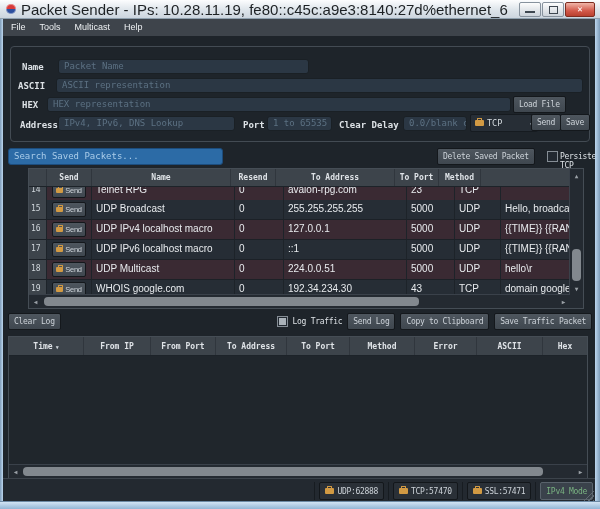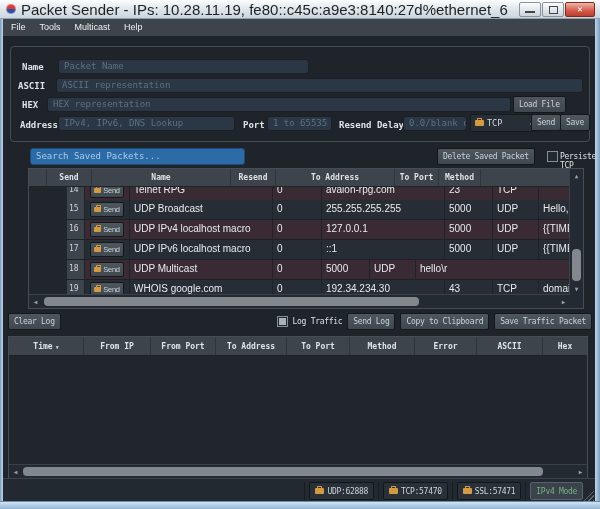--- a/index.html
+++ b/index.html
@@ -38,30 +38,30 @@
   .briefcase{display:inline-block;width:9px;height:6px;background:#d29a43;border-radius:1px;position:relative;margin-right:3px;flex:none;}
   .briefcase::before{content:'';position:absolute;top:-2px;left:2px;width:3px;height:2px;
     border:1px solid #d29a43;border-bottom:none;border-radius:1px 1px 0 0;}
   .dropdown{position:absolute;left:470px;top:114px;width:58px;height:16px;background:#272e36;
     border:1px solid #161b20;border-radius:2px;display:flex;align-items:center;padding:0 4px;
     font-size:8.5px;color:#d4dade;}
   .dd-arrow{margin-left:auto;}
   .dd-arrow::before{content:'▼';font-size:5px;color:#9aa2aa;}
   
   .search{position:absolute;left:8px;top:148px;width:208px;height:15px;background:#2c6ba6;
-    border:1px solid #1c4c7c;border-radius:3px;font-size:9px;color:#a9cce9;line-height:15px;padding-left:5px;margin-left:22px;}
+    border:1px solid #1c4c7c;border-radius:3px;font-size:9px;color:#a9cce9;line-height:15px;padding-left:5px;}
   .checkbox{width:9px;height:9px;background:#222931;border:1px solid #858d95;display:inline-block;position:relative;flex:none;}
   .checkbox.checked::after{content:'';position:absolute;left:1px;top:1px;right:1px;bottom:1px;background:#aab2b9;}
   .chk-label{font-size:8px;color:#dde2e6;letter-spacing:-0.3px;}
   
   .tbl{position:absolute;border:1px solid #454d55;background:#20262c;}
   .thead{display:flex;background:#3d444b;border-bottom:1px solid #1d2329;}
   .th{font-size:8px;font-weight:700;color:#dfe3e7;text-align:center;border-right:1px solid #30363d;
     overflow:hidden;white-space:nowrap;display:flex;align-items:center;justify-content:center;gap:3px;}
-  .row{display:flex;border-bottom:1px solid #1c2127;margin-left:38px;}
+  .row{display:flex;border-bottom:1px solid #1c2127;}
   .r-maroon{background:#3a2a33;}
   .r-dark{background:#262d35;}
   .td{font-family:"Liberation Sans",sans-serif;font-size:10px;color:#e8ebee;line-height:18px;
     padding-left:4px;border-right:1px solid #1d2329;overflow:hidden;white-space:nowrap;}
   .c-num{width:15px;flex:none;background:#3d444b;font-family:"DejaVu Sans Mono",monospace;font-size:8px;color:#cfd5da;padding-left:2px;}
   .c-send{width:44px;flex:none;display:flex;align-items:center;justify-content:center;padding-left:0;}
   .c-name{width:138px;flex:none;}
   .c-resend{width:44px;flex:none;}
   .c-addr{width:118px;flex:none;}
   .c-port{width:43px;flex:none;}
@@ -79,21 +79,21 @@
   .sc-corner{position:absolute;right:0;bottom:0;width:13px;height:13px;background:#242a31;}
   .thumb{position:absolute;background:#82888e;border-radius:4px;}
   .sort-icon::before{content:'▼';font-size:5px;color:#cfd5da;}
   .up::before{content:'▲'}.down::before{content:'▼'}.left::before{content:'◀'}.right::before{content:'▶'}
   
   .log-controls{position:absolute;left:0;right:8px;top:313px;height:17px;display:flex;align-items:center;}
   .log-right{margin-left:auto;display:flex;align-items:center;gap:5px;}
   
   .statusbar{position:absolute;left:3px;right:5px;top:478px;height:24px;background:#232930;
     border-top:1px solid #3c434b;display:flex;align-items:center;justify-content:flex-end;
-    gap:4px;padding-right:12px;z-index:3;}
+    gap:4px;padding-right:2px;z-index:3;}
   .status-btn{background:#2a3037;border:1px solid #13171b;border-radius:2px;height:16px;
     display:flex;align-items:center;font-size:8px;color:#ccd2d8;padding:0 5px;letter-spacing:-0.3px;}
   .status-mode{background:#3a424b;border:1px solid #59626b;color:#79b281;}
   .status-sep{width:1px;height:18px;background:#171c21;}
   .grip{position:absolute;right:6px;bottom:8px;width:13px;height:13px;z-index:6;
     background:repeating-linear-gradient(135deg,transparent 0 2px,#5f6870 2px 3px);
     clip-path:polygon(100% 0,100% 100%,0 100%);}
 </style>
 </head>
 <body>
@@ -128,21 +128,21 @@
   <div class="field" style="left:56px;top:78px;width:520px;">ASCII representation</div>
 
   <span class="lbl" style="left:22px;top:100px;">HEX</span>
   <div class="field" style="left:47px;top:97px;width:457px;">HEX representation</div>
   <div class="btn" style="position:absolute;left:513px;top:96px;">Load File</div>
 
   <span class="lbl" style="left:20px;top:120px;">Address</span>
   <div class="field" style="left:58px;top:116px;width:170px;">IPv4, IPv6, DNS Lookup</div>
   <span class="lbl" style="left:243px;top:120px;">Port</span>
   <div class="field" style="left:267px;top:116px;width:58px;">1 to 65535</div>
-  <span class="lbl" style="left:339px;top:120px;">Resend Delay</span>
+  <span class="lbl" style="left:339px;top:120px;">Clear Delay</span>
   <div class="field" style="left:403px;top:116px;width:57px;">0.0/blank off</div>
   <div class="dropdown">
     <span class="briefcase"></span>
     <span>TCP</span>
     <span class="dd-arrow"></span>
   </div>
   <div class="btn" style="position:absolute;left:531px;top:114px;">Send</div>
   <div class="btn" style="position:absolute;left:560px;top:114px;">Save</div>
 
   <div class="search">Search Saved Packets...</div>
@@ -232,20 +232,21 @@
       <div class="row r-maroon" style="height:19px;">
         <div class="td c-num">18</div>
         <div class="td c-send">
             <span class="btn send-mini">
               <span class="briefcase"></span>
               <span>Send</span>
             </span>
           </div>
         <div class="td c-name">UDP Multicast</div>
         <div class="td c-resend">0</div>
+        <div class="td c-addr">224.0.0.51</div>
         <div class="td c-port">5000</div>
         <div class="td c-method">UDP</div>
         <div class="td c-ascii">hello\r</div>
       </div>
 
       <div class="row r-dark" style="height:19px;">
         <div class="td c-num">19</div>
         <div class="td c-send">
             <span class="btn send-mini">
               <span class="briefcase"></span>

